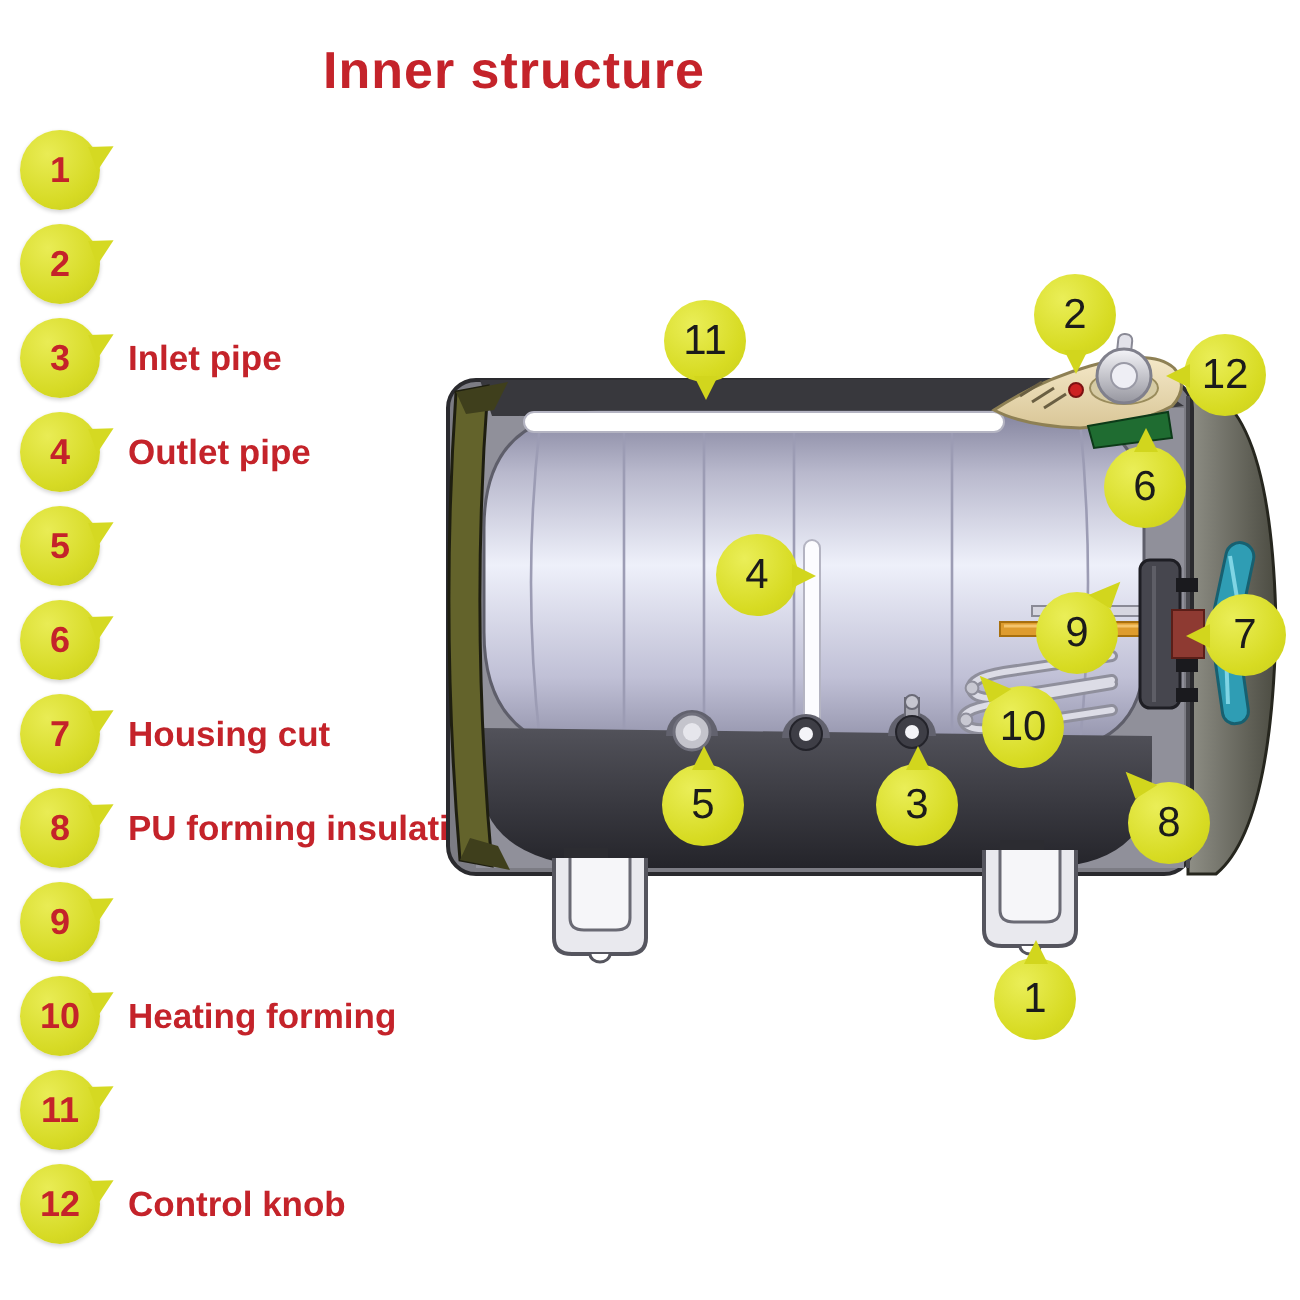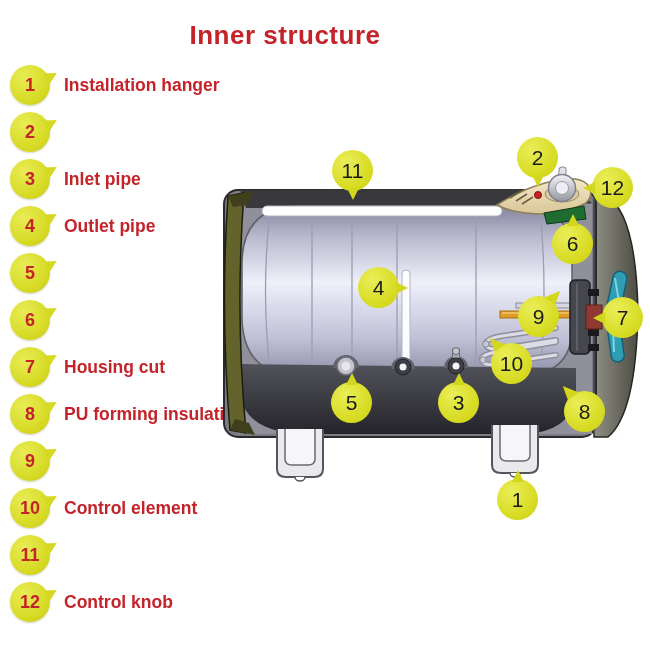--- a/index.html
+++ b/index.html
@@ -2,21 +2,21 @@
 <html><head>
 <meta charset="utf-8">
 <style>
   html,body{margin:0;padding:0;}
   body{
     width:650px;height:650px;position:relative;background:#ffffff;overflow:hidden;
     font-family:"Liberation Sans","DejaVu Sans",sans-serif;
   }
   .title{
     position:absolute;top:20px;left:0;width:514px;text-align:center;
-    font-size:26px;font-weight:700;color:#c4232a;letter-spacing:0.5px;margin-left:28px;
+    font-size:26px;font-weight:700;color:#c4232a;letter-spacing:0.5px;
   }
   
   .legend{position:absolute;top:65px;left:10px;display:flex;flex-direction:column;}
   .legend-item{display:flex;align-items:center;height:40px;margin-bottom:7px;}
   .badge{
     position:relative;width:40px;height:40px;border-radius:50%;flex:0 0 40px;
     background:radial-gradient(circle at 35% 30%, #e9ec55 0%, #d6da24 65%, #c6ca1d 100%);
     box-shadow:0 1px 2px rgba(0,0,0,0.18);
   }
   .badge::after{
@@ -47,21 +47,20 @@
 </head>
 <body>
 
 <div class="title">Inner structure</div>
 
 <div class="legend">
     <div class="legend-item">
     <span class="badge">
       <span class="badge-num">1</span>
     </span>
-    <span class="legend-label">Installation hanger</span>
   </div>
     <div class="legend-item">
     <span class="badge">
       <span class="badge-num">2</span>
     </span>
   </div>
     <div class="legend-item">
     <span class="badge">
       <span class="badge-num">3</span>
     </span>
@@ -97,21 +96,21 @@
   </div>
     <div class="legend-item">
     <span class="badge">
       <span class="badge-num">9</span>
     </span>
   </div>
     <div class="legend-item">
     <span class="badge">
       <span class="badge-num">10</span>
     </span>
-    <span class="legend-label">Control element</span>
+    <span class="legend-label">Heating forming</span>
   </div>
     <div class="legend-item">
     <span class="badge">
       <span class="badge-num">11</span>
     </span>
   </div>
     <div class="legend-item">
     <span class="badge">
       <span class="badge-num">12</span>
     </span>

